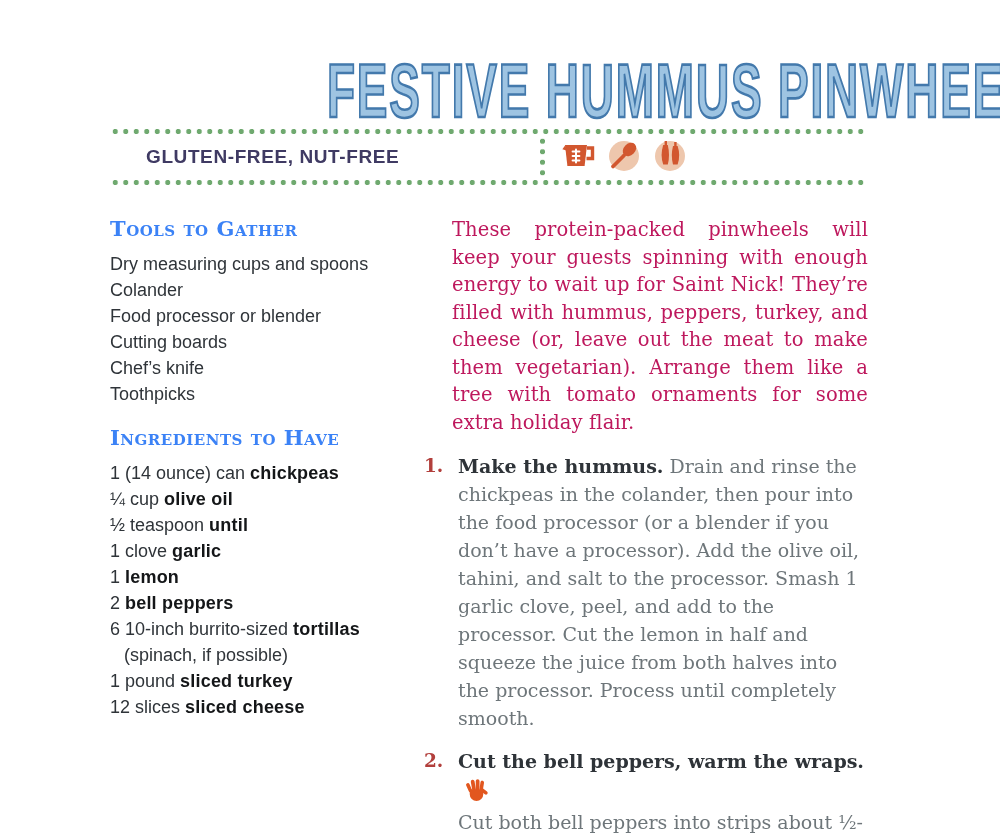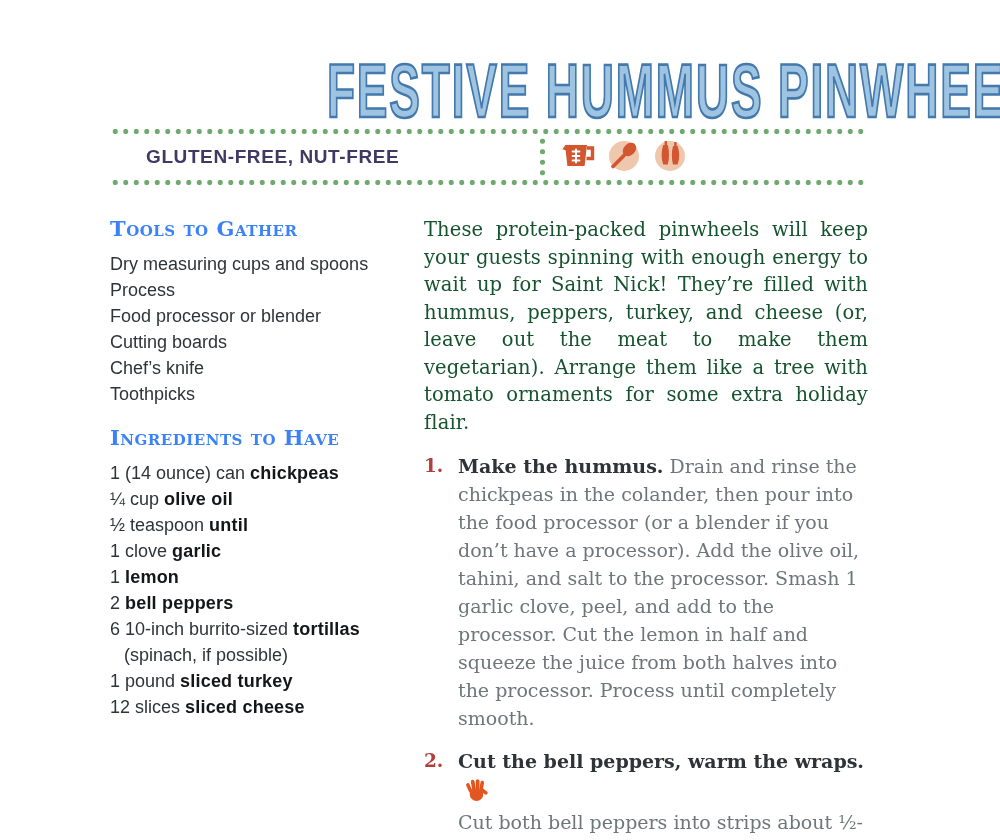--- a/index.html
+++ b/index.html
@@ -51,21 +51,21 @@
     margin-bottom:10px;
   }
   ul.plain { list-style:none; font-size:18px; line-height:26px; color:#2f3439; }
   .ing-sec { margin-top:18px; }
   ul.plain b { color:#141618; font-weight:700; letter-spacing:0.2px; }
   ul.plain .note { display:block; padding-left:14px; }
 
   
   .intro {
     font-family:"DejaVu Serif", serif; font-size:19.5px; line-height:27.5px;
-    color:#14532d; text-align:justify; letter-spacing:0.1px;
+    color:#be185d; text-align:justify; letter-spacing:0.1px;margin-left:28px;
   }
   .steps { margin-top:16px; display:flex; flex-direction:column; gap:15px; }
   .step { display:flex; }
   .step-num {
     flex:0 0 34px; font-family:"DejaVu Serif", serif; font-weight:700;
     font-size:18.5px; color:#b23f3c; line-height:28px;
   }
   .step-body {
     flex:1; font-family:"DejaVu Serif", serif; font-size:19px; line-height:28px;
     color:#6e767a;
@@ -127,21 +127,21 @@
     </div>
     <div class="dots-h"></div>
   </div>
 
   <div class="cols">
 
     <div class="col-left">
       <h3 class="sec">Tools to Gather</h3>
       <ul class="plain">
         <li>Dry measuring cups and spoons</li>
-        <li>Process</li>
+        <li>Colander</li>
         <li>Food processor or blender</li>
         <li>Cutting boards</li>
         <li>Chef’s knife</li>
         <li>Toothpicks</li>
       </ul>
 
       <div class="ing-sec">
         <h3 class="sec">Ingredients to Have</h3>
         <ul class="plain">
           <li><span>1 (14 ounce) can </span><b>chickpeas</b></li>

